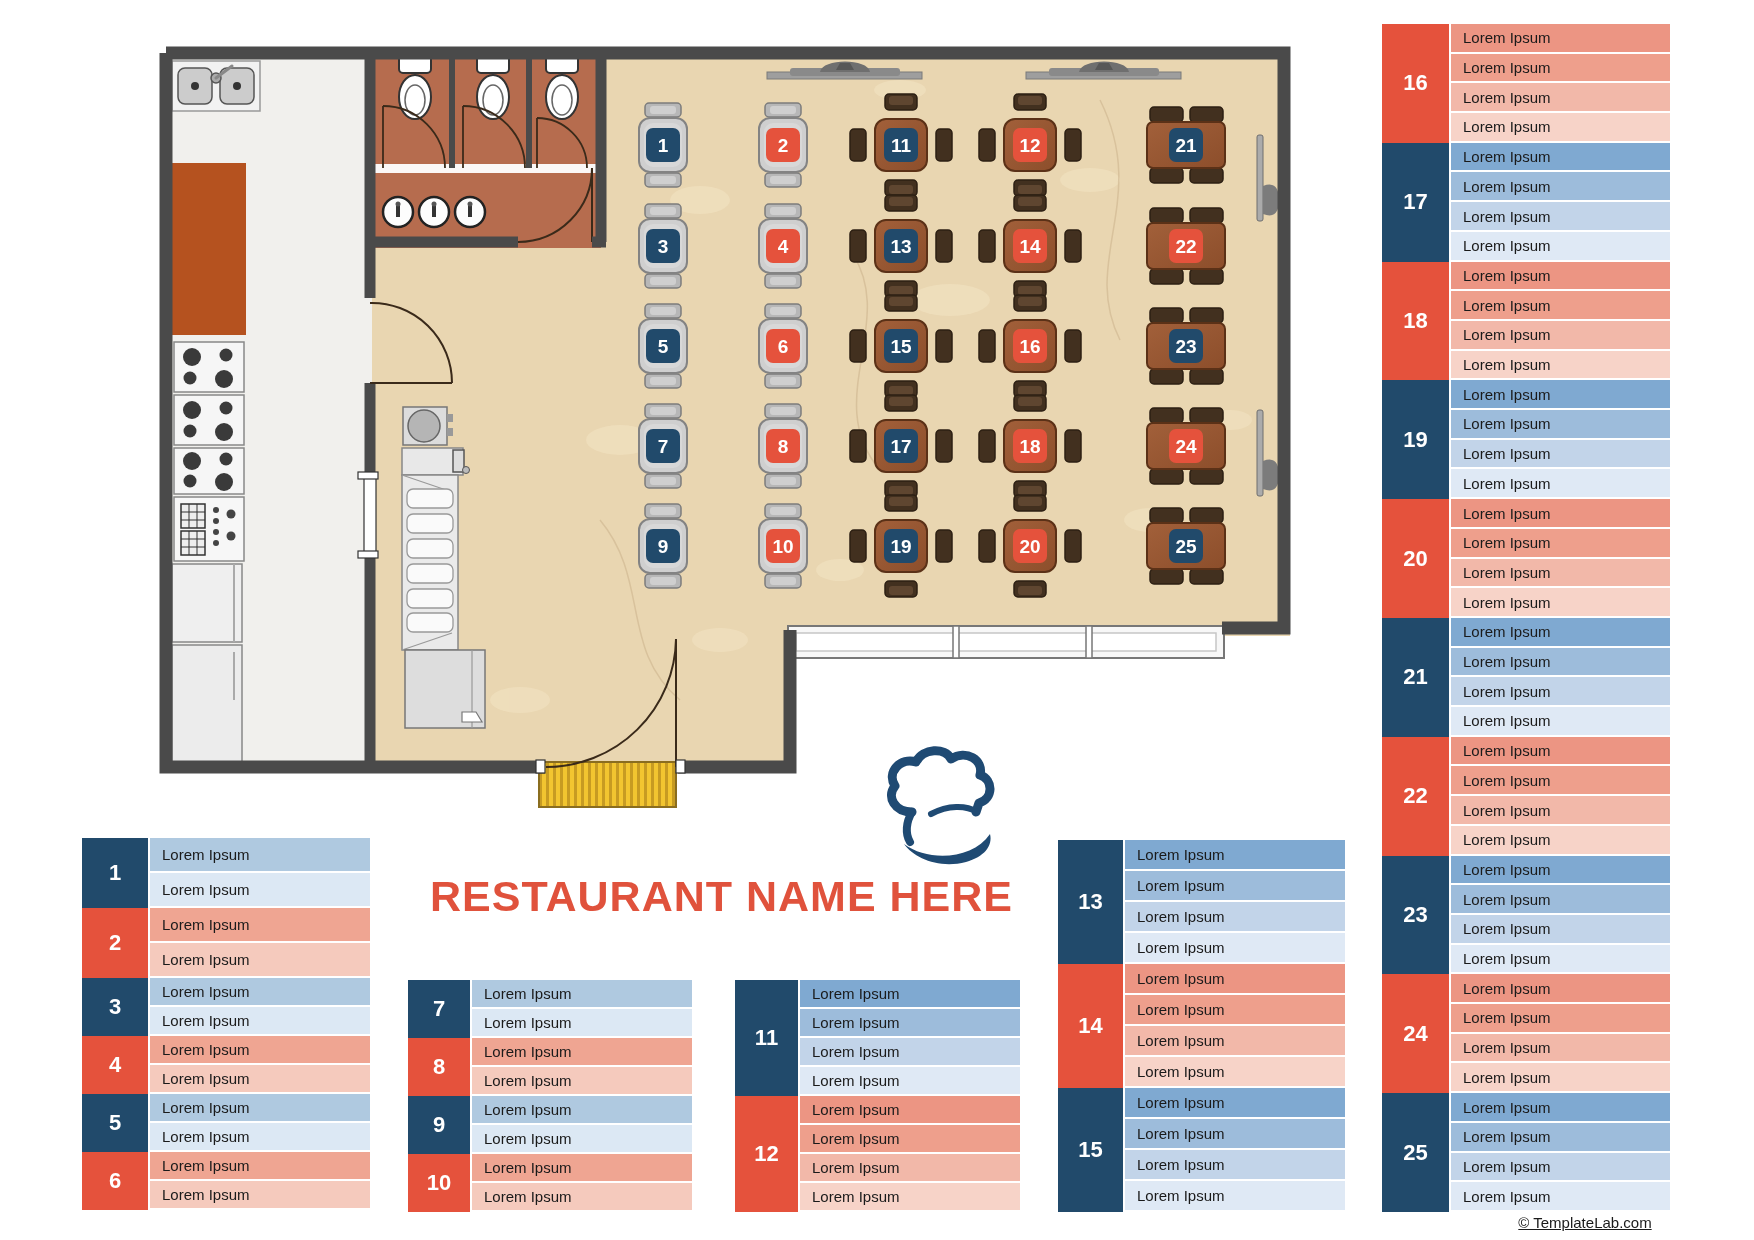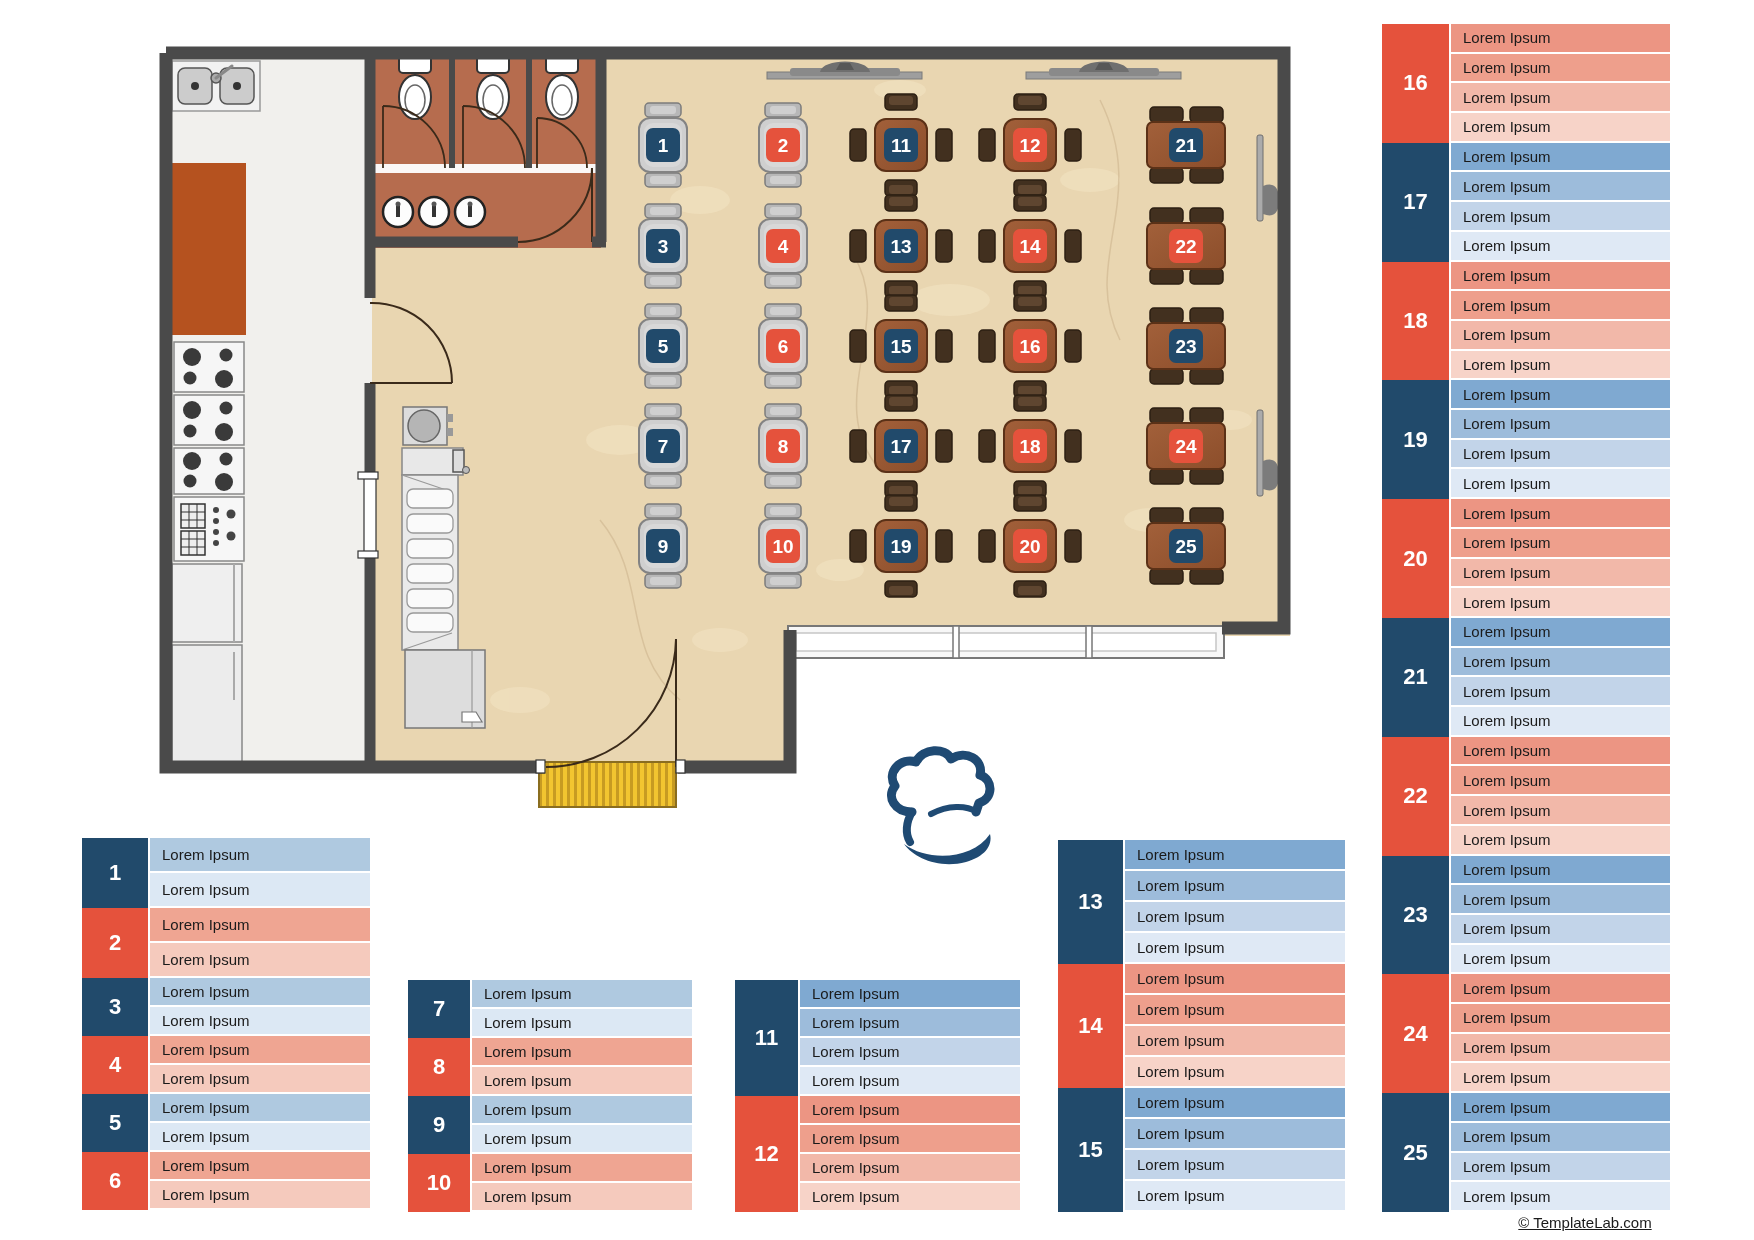--- a/index.html
+++ b/index.html
@@ -506,20 +506,21 @@
   </svg>
 
   <svg class="logo" width="140" height="132" viewBox="0 0 140 132">
     <g>
       <path d="M36,68 C19,68 10,53 19,42 C10,28 25,13 40,18 C47,4 69,3 75,15 C90,5 108,16 104,31 C118,36 117,55 103,59 L100,68" fill="#FFFFFF" stroke="#1F4A73" stroke-width="9" stroke-linecap="round" stroke-linejoin="round"></path>
       <path d="M55,70 C72,61 90,61 101,68" fill="none" stroke="#1F4A73" stroke-width="6" stroke-linecap="round"></path>
       <path d="M28,100 C52,118 96,116 114,90 C117,102 108,113 90,118 C63,125 38,114 28,100 Z" fill="#1F4A73"></path>
       <path d="M36,68 C30,78 29,90 34,98" fill="none" stroke="#1F4A73" stroke-width="8" stroke-linecap="round"></path>
     </g>
   </svg>
+  <div class="page-title">RESTAURANT NAME HERE</div>
 
   <div class="legend" style="left: 82px; top: 838px;">
       <div class="lblock">
         <div class="lnum" style="width: 66px; height: 70px; background: rgb(33, 74, 107);">1</div>
         <div class="lrows">
           <div class="lrow" style="width: 222px; height: 35px; background: rgb(175, 201, 224);">Lorem Ipsum</div>
           <div class="lrow" style="width: 222px; height: 35px; background: rgb(220, 232, 244);">Lorem Ipsum</div>
         </div>
       </div>
       <div class="lblock">

